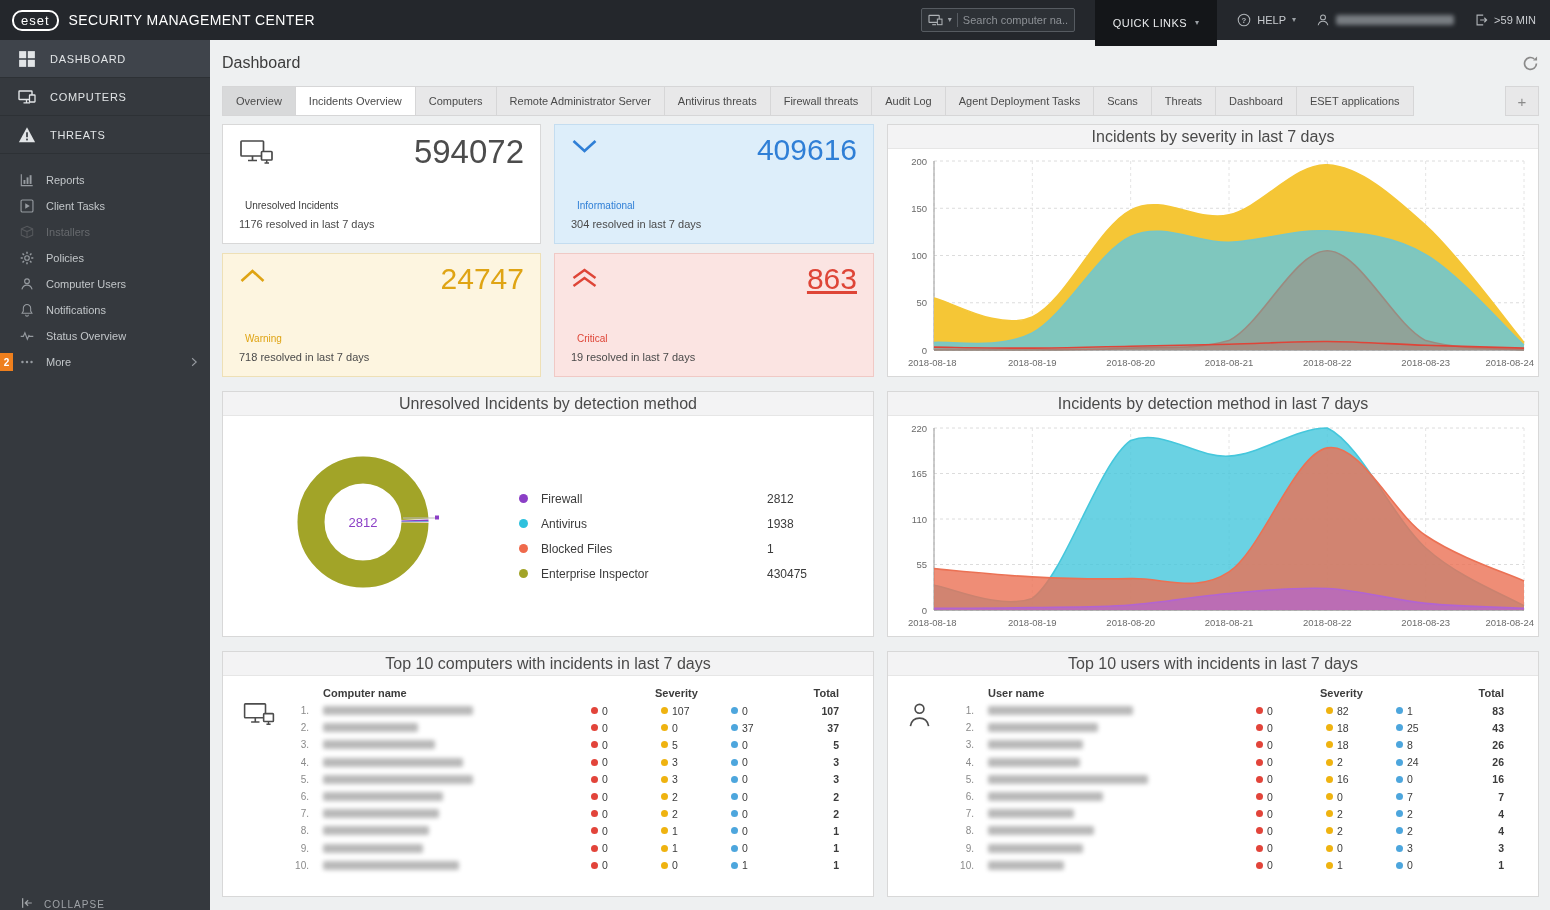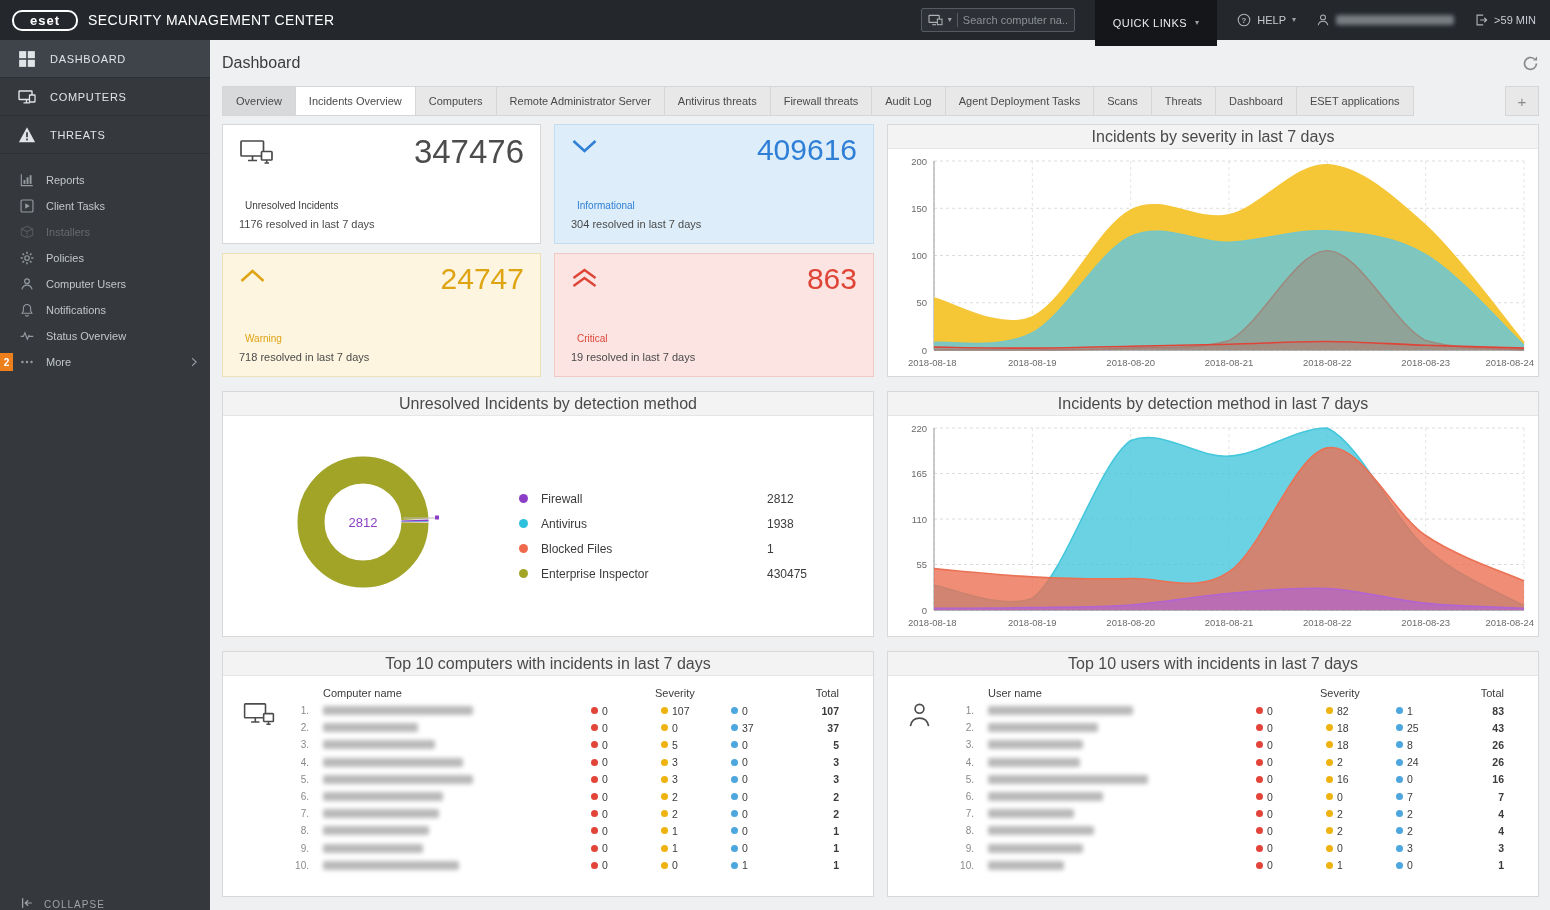--- a/index.html
+++ b/index.html
@@ -8,21 +8,21 @@
   body{position:relative;}
   .iwrap{display:inline-flex;align-items:center;justify-content:center;flex:none;}
   .iwrap svg{width:100%;height:100%;display:block;}.i14{width:14px;height:14px}.i15{width:15px;height:13px}.i18{width:18px;height:18px}
   .ci-monitor{width:35px;height:28px}.ci-chev{width:27px;height:15px}.ci-dbl{width:27px;height:20px}
   .i30w{width:32px;height:26px}.i26u{width:23px;height:27px}
 
   
   .topbar{position:absolute;top:0;left:0;right:0;height:40px;background:#24272c;color:#fff;
     display:flex;align-items:center;justify-content:space-between;padding:0 14px 0 12px;z-index:40;}
   .brand{display:flex;align-items:center;gap:10px;}
-  .logo{border:2px solid #fff;border-radius:10px;padding:0 16px;font-size:13px;font-weight:bold;
+  .logo{border:2px solid #fff;border-radius:10px;padding:0 7px;font-size:13px;font-weight:normal;
     letter-spacing:1px;line-height:17px;}
   .brand-text{font-size:14px;letter-spacing:.4px;}
   .topbar-right{display:flex;align-items:center;gap:20px;height:40px;}
   .searchbox{display:flex;align-items:center;height:24px;width:154px;background:#2d3136;
     border:1px solid #565b61;border-radius:2px;padding:0 6px;gap:5px;}
   .searchbox .sep{width:1px;height:14px;background:#565b61;}
   .searchbox input{flex:1;min-width:0;background:transparent;border:none;outline:none;
     color:#cfd2d6;font-size:11px;font-family:inherit;}
   .searchbox input::placeholder{color:#8d9196;}
   .chev{font-size:8px;color:#9ba0a5;line-height:1;}
@@ -79,40 +79,40 @@
   .card-title{position:absolute;left:22px;bottom:32px;font-size:10px;color:#3c3c3c;}
   .card-sub{position:absolute;left:16px;bottom:13px;font-size:11px;color:#4a4a4a;}
   .card.info{background:#ddeefa;border-color:#c4ddf0;}
   .card.info .card-value,.card.info .card-title,.card.info .card-icon{color:#2f7fd6;}
   .card.info .card-value{font-size:30px;}
   .card.warning{background:#fdf5e0;border-color:#eee0b6;}
   .card.warning .card-value,.card.warning .card-title,.card.warning .card-icon{color:#dfa414;}
   .card.warning .card-value{font-size:30px;}
   .card.critical{background:#fbe4e2;border-color:#f0c9c5;}
   .card.critical .card-value,.card.critical .card-title,.card.critical .card-icon{color:#de4537;}
-  .card.critical .card-value{font-size:30px;}
+  .card.critical .card-value{font-size:30px;text-decoration:underline;}
 
   
   .panel{background:#fff;border:1px solid #d8d8d8;display:flex;flex-direction:column;position:relative;}
   .panel-title{height:24px;line-height:24px;background:#f3f3f4;border-bottom:1px solid #e6e6e6;
     text-align:center;font-size:16px;color:#4a4a4a;flex:none;}
   .panel-body{position:relative;flex:1;overflow:hidden;}
   .tick{font-size:9.5px;fill:#6a6a6a;}
   .donut-center{font-size:13px;}
 
   
   .legend{position:absolute;left:296px;top:70px;display:flex;flex-direction:column;}
   .legend-row{display:grid;grid-template-columns:22px 226px auto;align-items:center;height:25px;
     font-size:12px;color:#3b3b3b;cursor:pointer;}
   .legend-dot{width:9px;height:9px;border-radius:50%;}
 
   
   .tbl-icon{position:absolute;left:20px;top:26px;color:#4c4c4c;}
   .thead,.trow{display:grid;grid-template-columns:88px 280px 70px 70px 70px 84px;align-items:center;}
-  .thead{height:18px;margin-top:8px;font-size:11px;font-weight:normal;color:#3c3c3c;}
+  .thead{height:18px;margin-top:8px;font-size:11px;font-weight:bold;color:#3c3c3c;}
   .h-name{grid-column:2;padding-left:12px;}
   .h-sev{grid-column:4;margin-left:-6px;}
   .h-total{grid-column:6;text-align:right;padding-right:46px;}
   .trow{height:17.2px;font-size:10.5px;color:#3c3c3c;}
   .t-rank{text-align:right;color:#8a8a8a;font-size:10px;padding-right:2px;}
   .t-name{padding-left:12px;display:flex;align-items:center;}
   .tbl-blur{height:9px;background:#b9b9b9;}
   .sev{display:flex;align-items:center;gap:4px;}
   .dot{width:7px;height:7px;border-radius:50%;flex:none;}
   .t-total{text-align:right;padding-right:46px;font-weight:bold;}
@@ -363,21 +363,21 @@
     <div class="cards" id="cards">
         <div class="card neutral">
           <span class="iwrap card-icon ci-monitor">
             <svg viewBox="0 0 34 28" preserveAspectRatio="xMidYMid meet">
               <rect x="1.5" y="2" width="22.5" height="15" rx="0.8" fill="none" stroke="currentColor" stroke-width="1.7"></rect>
               <path d="M13 17v4M8.5 21.5h9" stroke="currentColor" stroke-width="1.7" fill="none"></path>
               <rect x="22" y="12.5" width="10.5" height="8.5" rx="0.8" fill="#fff" stroke="currentColor" stroke-width="1.7"></rect>
               <path d="M25 24h4.5M27.2 21v3" stroke="currentColor" stroke-width="1.5" fill="none"></path>
             </svg>
           </span>
-          <span class="card-value">347476</span>
+          <span class="card-value">594072</span>
           <span class="card-title">Unresolved Incidents</span>
           <span class="card-sub">1176 resolved in last 7 days</span>
         </div>
         <div class="card info">
           <span class="iwrap card-icon ci-chev">
             <svg viewBox="0 0 26 15" preserveAspectRatio="xMidYMid meet">
               <path d="M2 2l11 10L24 2" fill="none" stroke="currentColor" stroke-width="2.6"></path>
             </svg>
           </span>
           <span class="card-value">409616</span>

